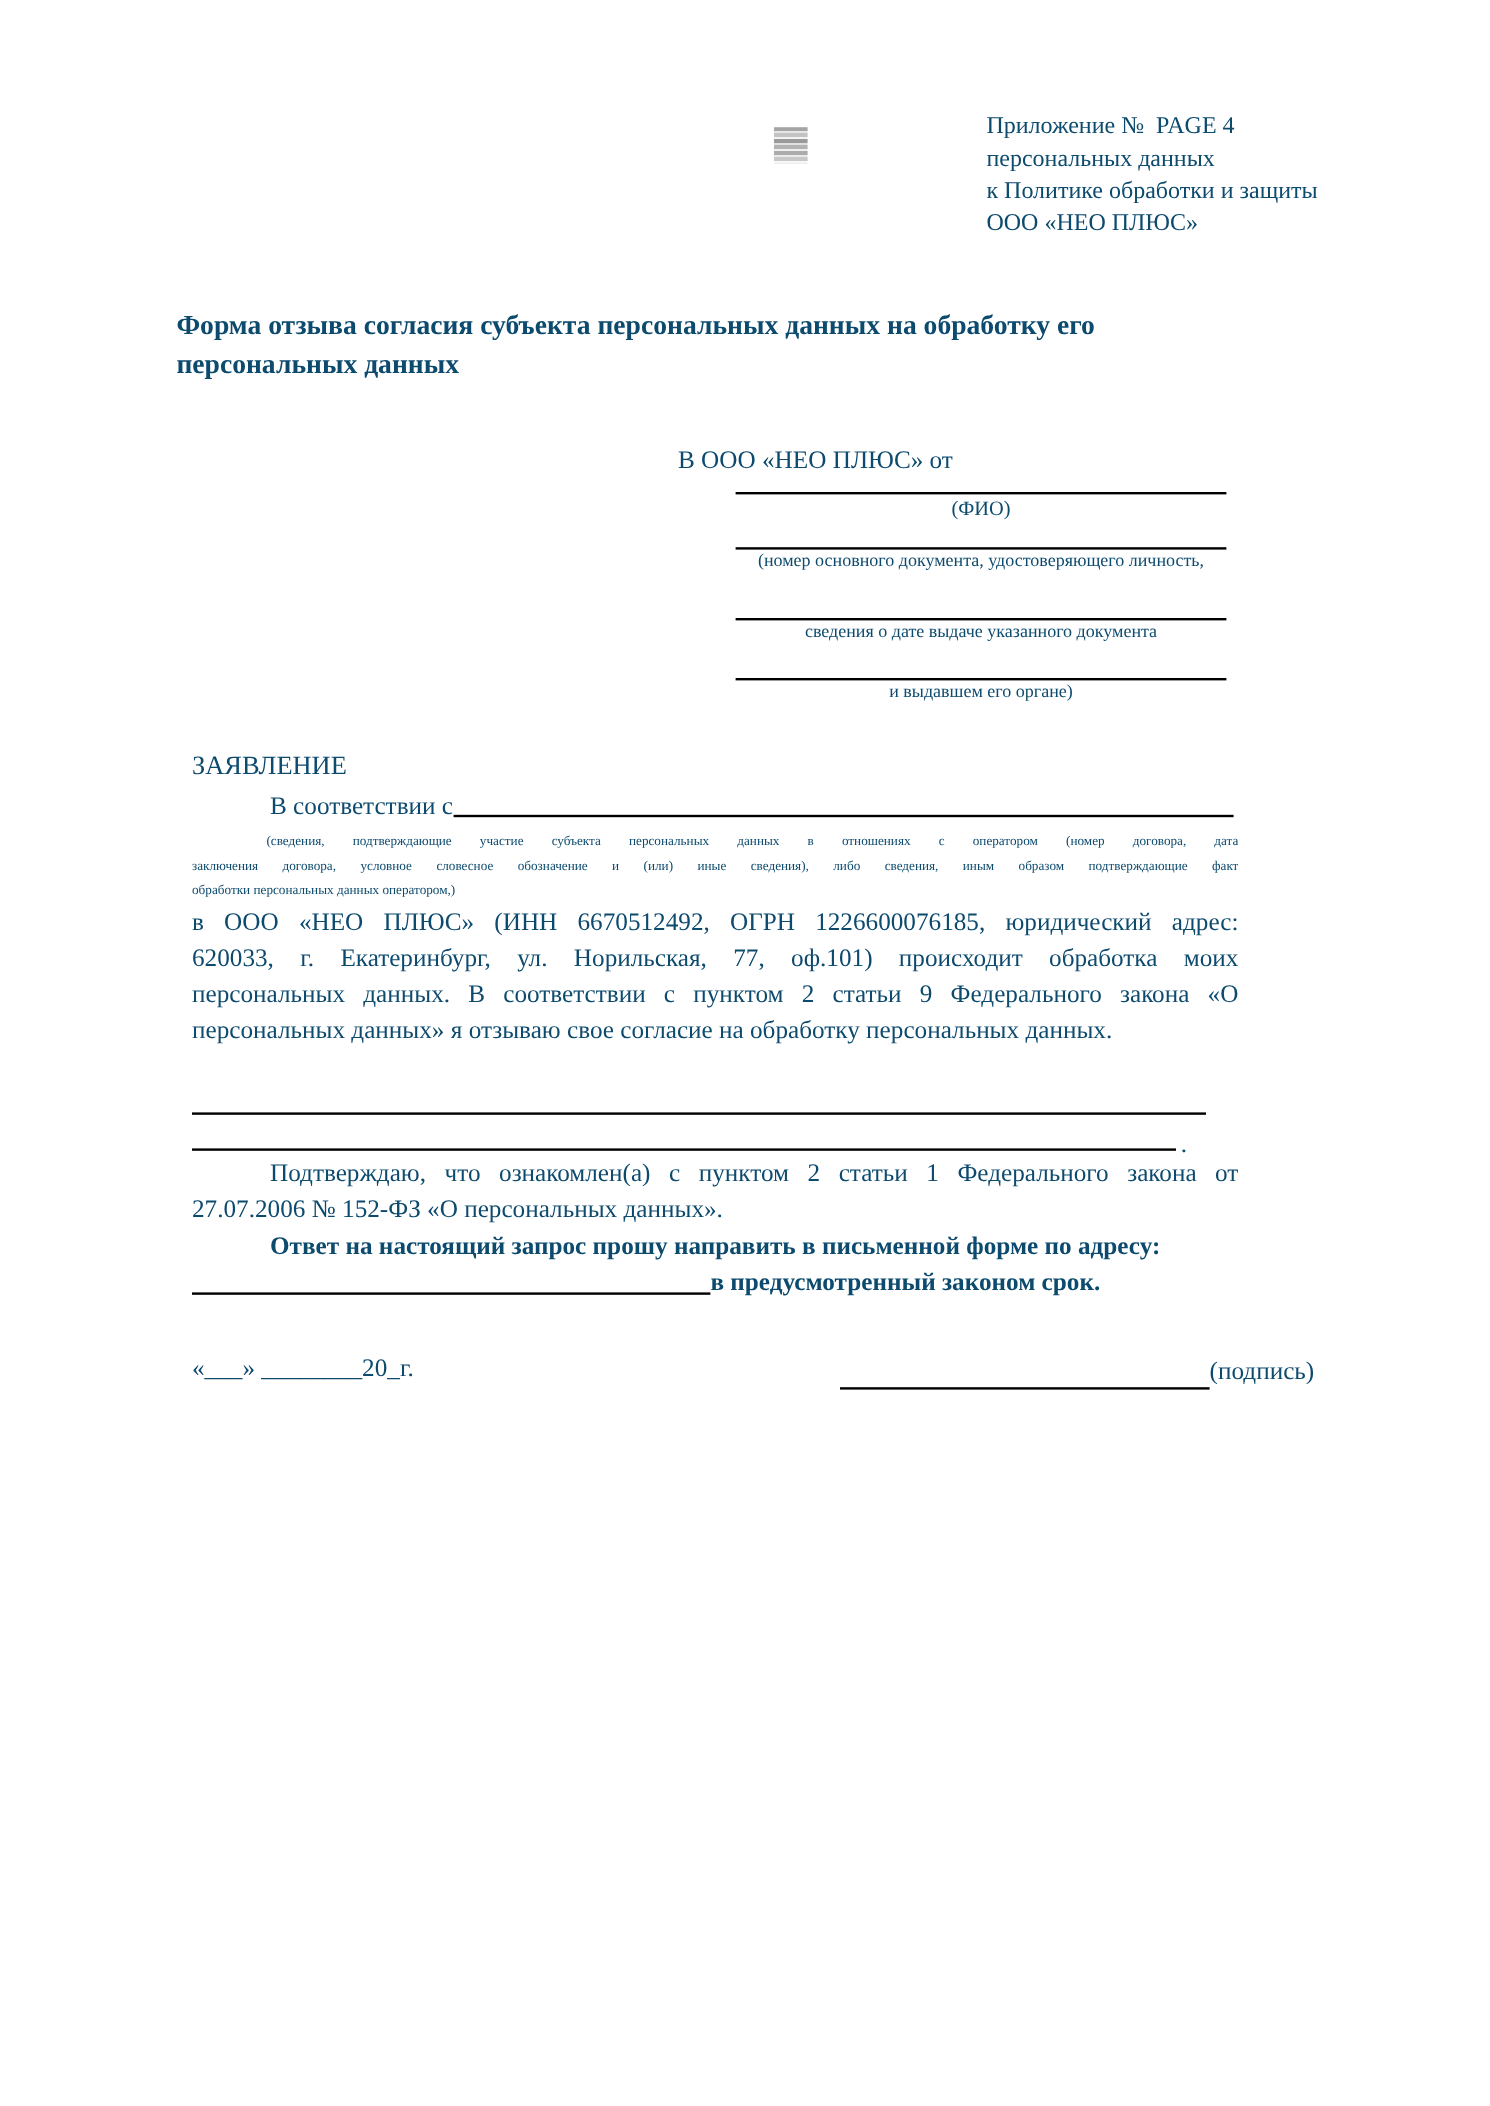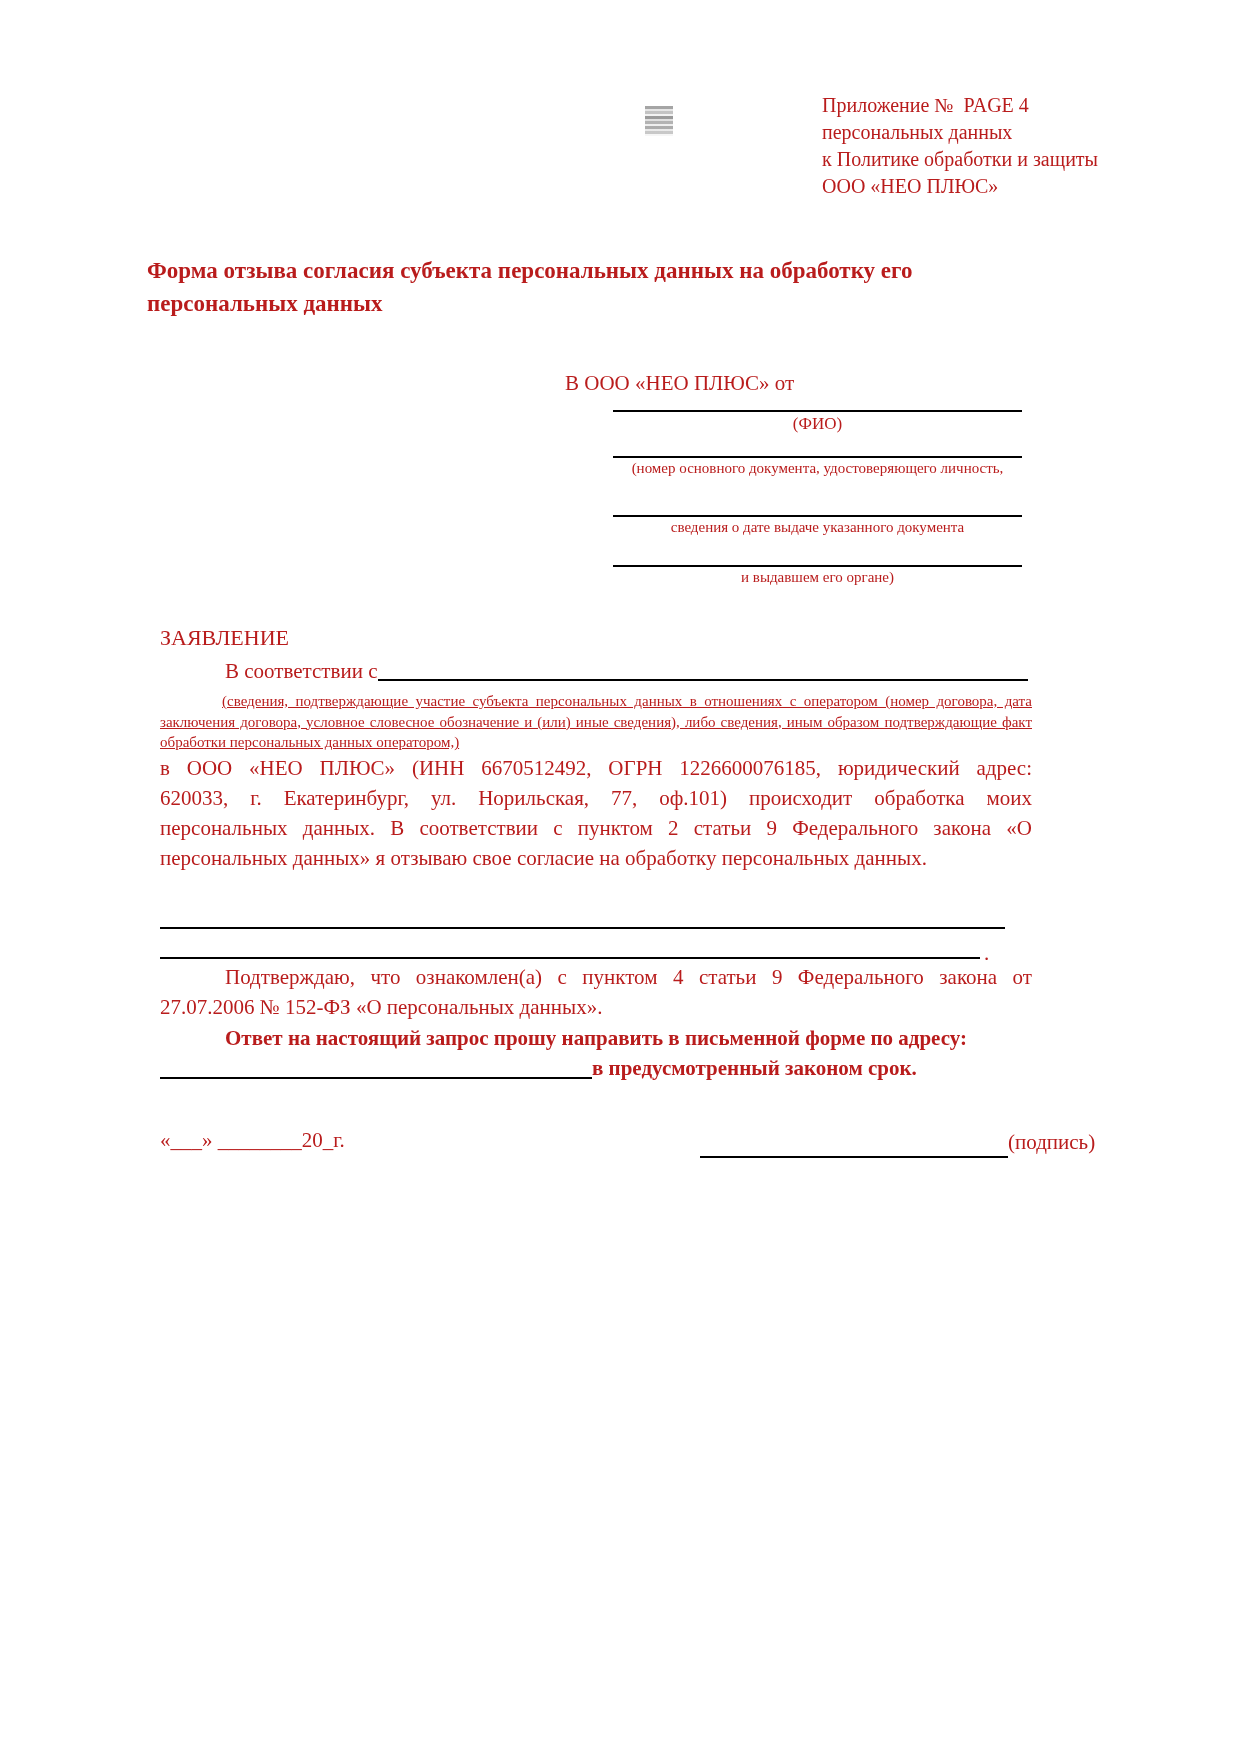--- a/index.html
+++ b/index.html
@@ -1,21 +1,21 @@
 <!DOCTYPE html>
 <html><head>
 <meta charset="utf-8">
 <style>
   html, body { margin: 0; padding: 0; background: #ffffff; }
   .page {
     position: relative;
     width: 1242px;
     height: 1755px;
     background: #ffffff;
-    color: #b91c1c;
+    color: #0c4a6e;
     font-family: "Liberation Serif", "DejaVu Serif", serif;
     overflow: hidden;
   }
   .pre { white-space: pre-wrap; }
 
   
   .artifact {
     position: absolute; left: 645px; top: 106px; width: 28px; height: 30px;
     background: repeating-linear-gradient(180deg,
       #9b9b9b 0 3px, #e3e3e3 3px 5px, #bdbdbd 5px 8px, #f1f1f1 8px 10px,
@@ -46,21 +46,21 @@
 
   .intro {
     position: absolute; left: 160px; top: 659px; width: 868px;
     font-size: 21px; display: flex; align-items: flex-end;
   }
   .intro .txt { padding-left: 65px; white-space: nowrap; text-align: center; }
   .fill-line { flex: 1 1 auto; border-bottom: 2px solid #000; margin-bottom: 3px; height: 0; }
 
   .small-cap {
     position: absolute; left: 160px; top: 691px; width: 872px;
-    font-size: 15px; line-height: 20.5px; text-decoration: underline;
+    font-size: 11px; line-height: 20.5px;
   }
   .small-cap .jl { text-align: justify; text-align-last: justify; }
   .small-cap .ll { text-align: left; }
   .small-cap .ind { text-indent: 62px; }
 
   .bodytext {
     position: absolute; left: 160px; top: 753px; width: 872px;
     font-size: 21px; line-height: 30px;
   }
   .bodytext .jl { text-align: justify; text-align-last: justify; }
@@ -144,21 +144,21 @@
     <div class="jl">персональных данных. В соответствии с пунктом 2 статьи 9 Федерального закона «О</div>
     <div class="ll">персональных данных» я отзываю свое согласие на обработку персональных данных.</div>
   </div>
 
 
   <div class="blank-a"></div>
   <div class="blank-b"></div>
   <div class="blank-b-period">.</div>
 
   <div class="ack">
-    <div class="jl">Подтверждаю, что ознакомлен(а) с пунктом 4 статьи 9 Федерального закона от</div>
+    <div class="jl">Подтверждаю, что ознакомлен(а) с пунктом 2 статьи 1 Федерального закона от</div>
     <div class="ll">27.07.2006 № 152-ФЗ «О персональных данных».</div>
   </div>
 
   <div class="resp">
     <div class="l1">Ответ на настоящий запрос прошу направить в письменной форме по адресу:</div>
     <div class="l2">
       <span class="resp-line"></span>
       <span>в предусмотренный законом срок.</span>
     </div>
   </div>

